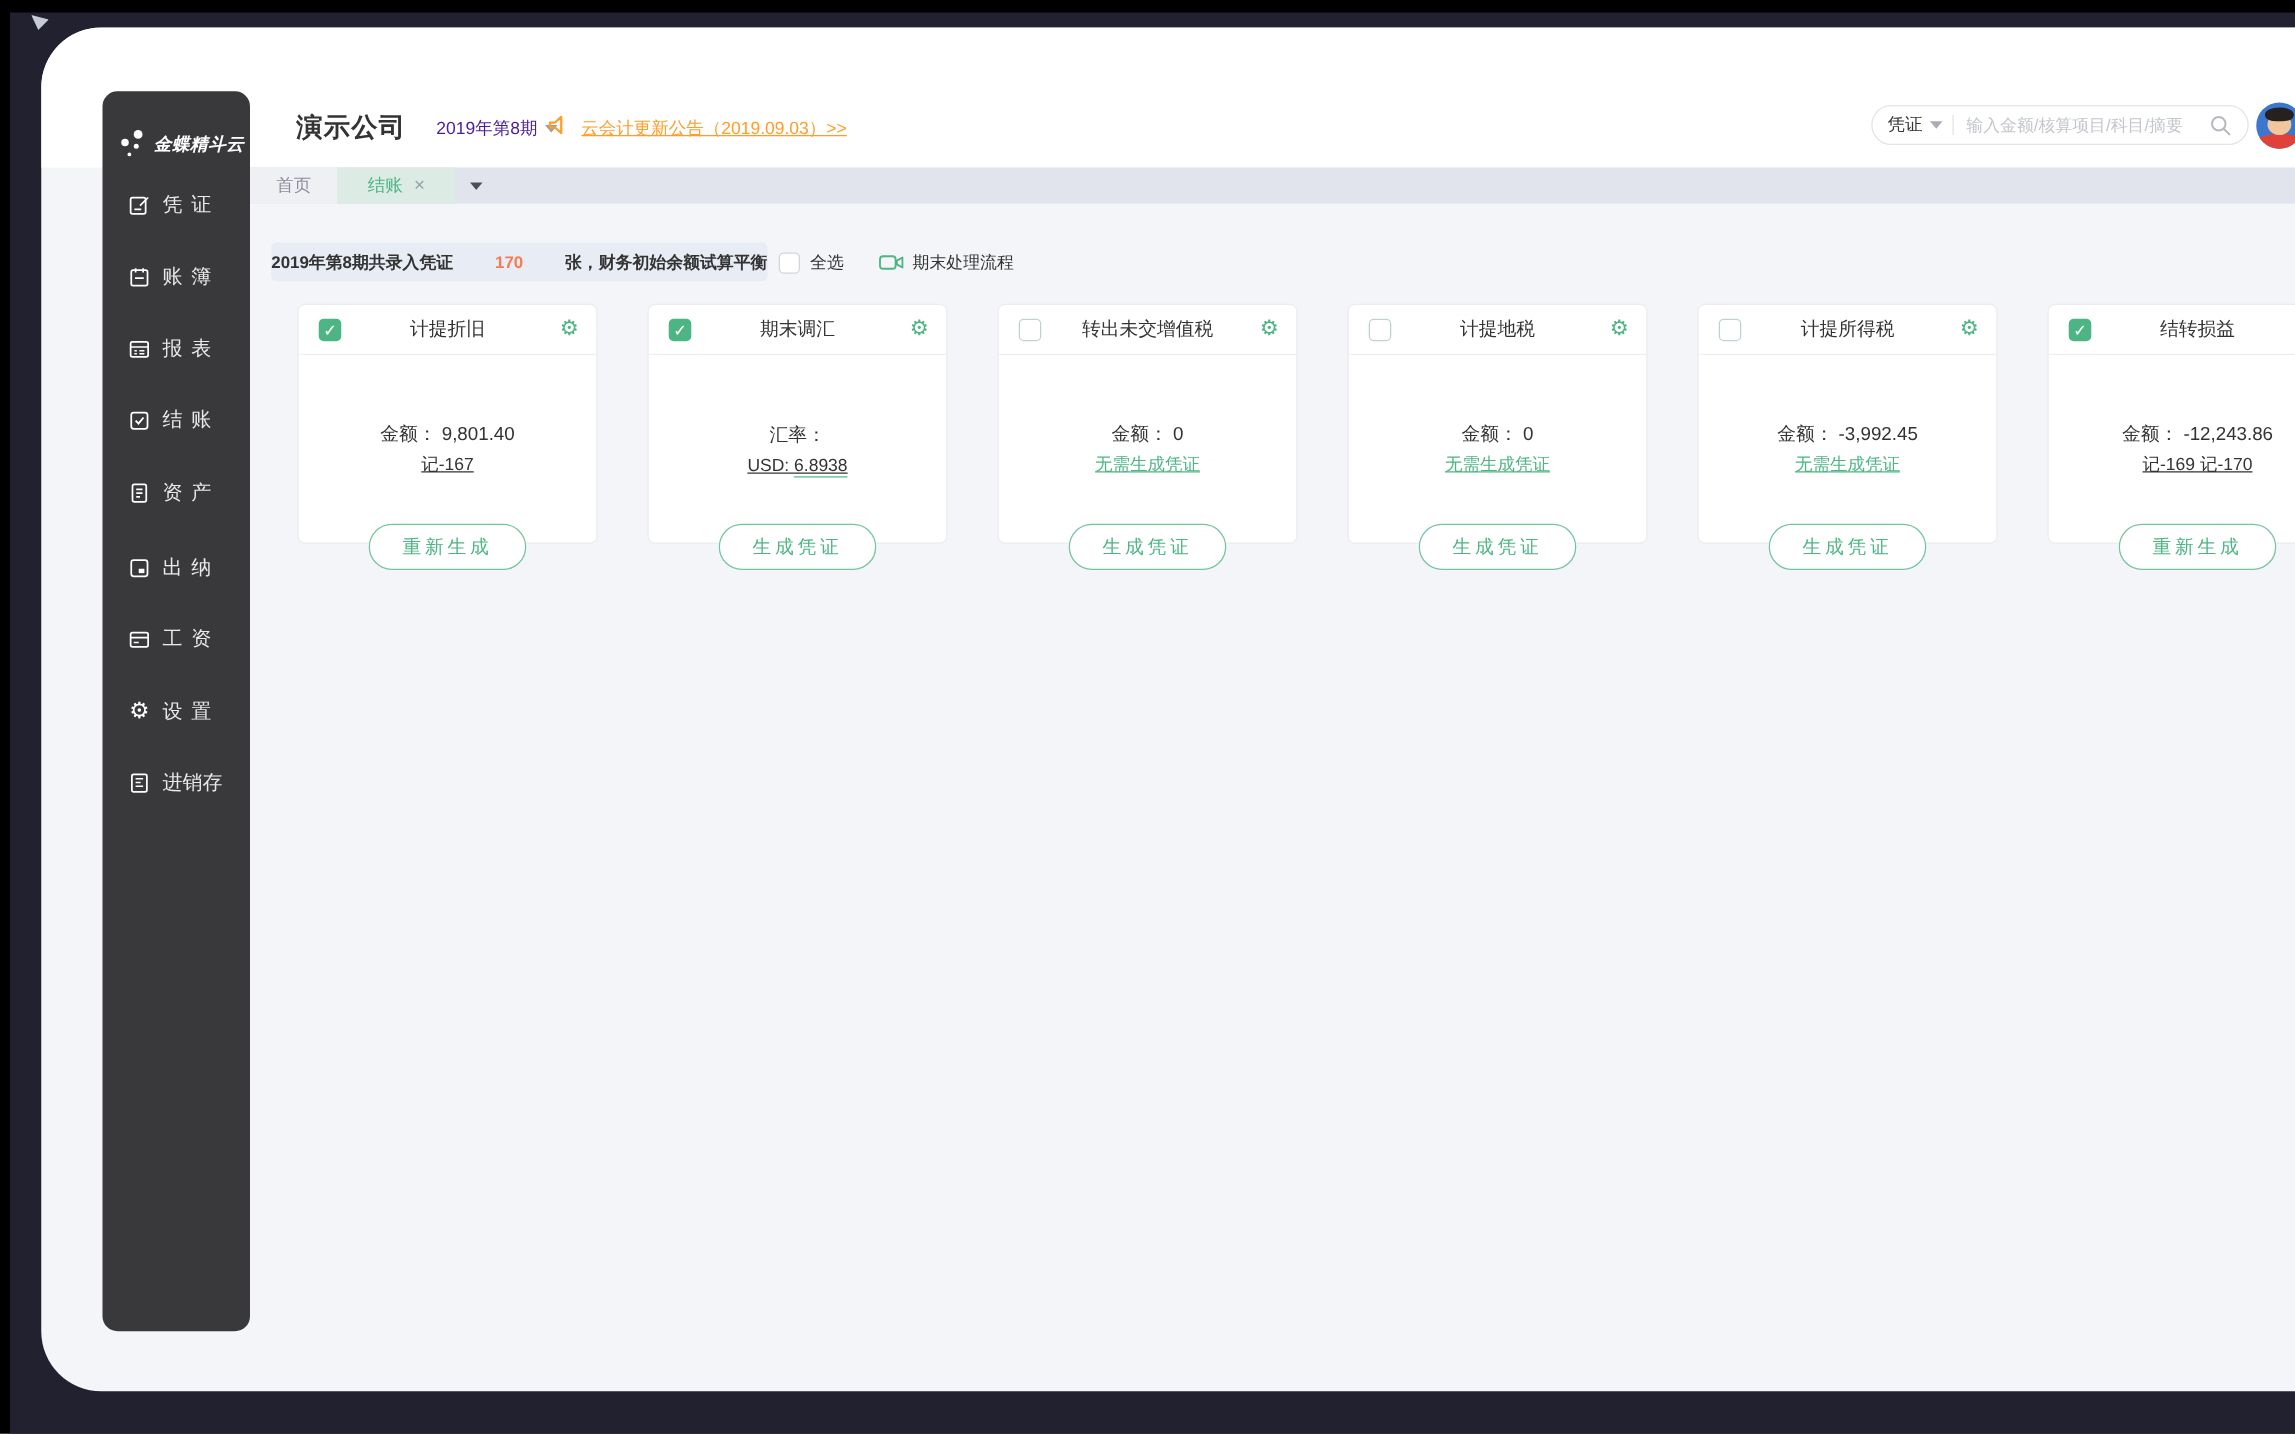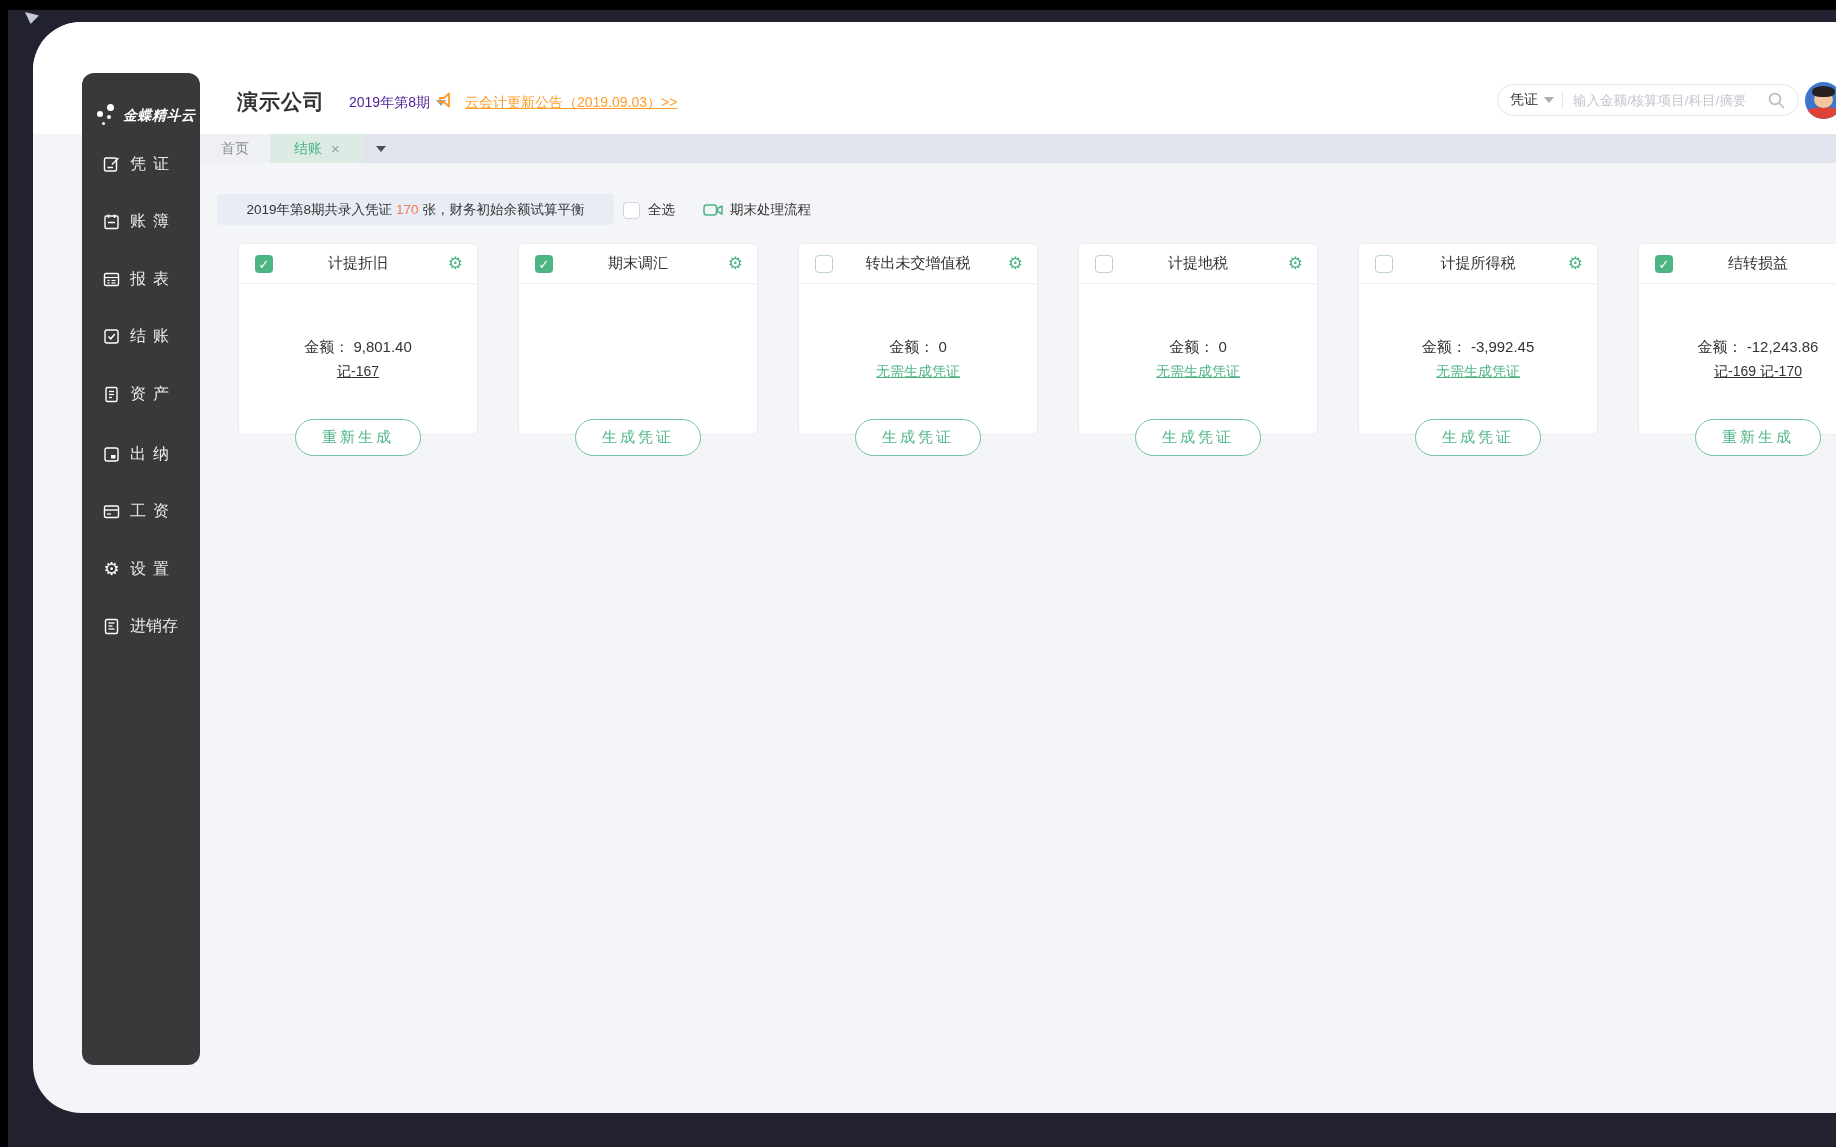--- a/index.html
+++ b/index.html
@@ -54,21 +54,21 @@
   .side-item { position:absolute; left:0; width:118px; height:26px; display:flex; align-items:center;
     padding-left:20px; cursor:pointer; }
   .side-item .slabel { color:#e9e9ea; font-size:16px; margin-left:9px; white-space:nowrap; }
   .side-item .slabel.sp { letter-spacing:7px; }
   .sicon { width:19px; height:19px; display:inline-flex; align-items:center; justify-content:center; }
   .sicon svg { display:block; }
   .sicon .gearchar { color:#fff; font-size:18px; line-height:1; font-family:"DejaVu Sans",sans-serif; }
 
   
   .infobar { position:absolute; left:184px; top:172px; width:397px; height:31px; background:#e8ecf5;
-    border-radius:4px; display:flex; align-items:center; justify-content:center; font-size:13.5px; color:#333; }
+    border-radius:4px; display:flex; align-items:center; justify-content:space-between; font-size:13.5px; color:#333;font-weight:bold; }
   .infobar .count { color:#f87a51; margin:16px 4px; }
   .selectall { position:absolute; left:590px; top:179px; display:flex; align-items:center; cursor:pointer; }
   .selectall .box { width:17px; height:17px; border:1px solid #d2d5dc; border-radius:4px; background:#fff; }
   .selectall .lbl { font-size:13.5px; color:#333; margin-left:8px; }
   .flowlink { position:absolute; left:648px; top:179px; display:flex; align-items:center; cursor:pointer;margin-left:22px; }
   .flowlink .lbl { font-size:13.5px; color:#333; margin-left:7px; }
 
   
   .card { position:absolute; top:221px; width:240px; height:192px; background:#fff;
     border:1px solid #ececee; border-radius:6px; }
@@ -272,20 +272,26 @@
     </div>
     <button class="card-btn">重新生成</button>
   </div>
 
   <div class="card" style="left:485px">
     <div class="card-head">
       <span class="cb checked">✓</span>
       <span class="card-title">期末调汇</span>
       <span class="gear">⚙</span>
     </div>
+    <div class="card-body">
+      <div class="line1">汇率：</div>
+      <div class="line2">
+        <span>USD: </span><span class="uline">6.8938</span>
+      </div>
+    </div>
     <button class="card-btn">生成凭证</button>
   </div>
 
   <div class="card" style="left:765px">
     <div class="card-head">
       <span class="cb un"></span>
       <span class="card-title">转出未交增值税</span>
       <span class="gear">⚙</span>
     </div>
     <div class="card-body">

